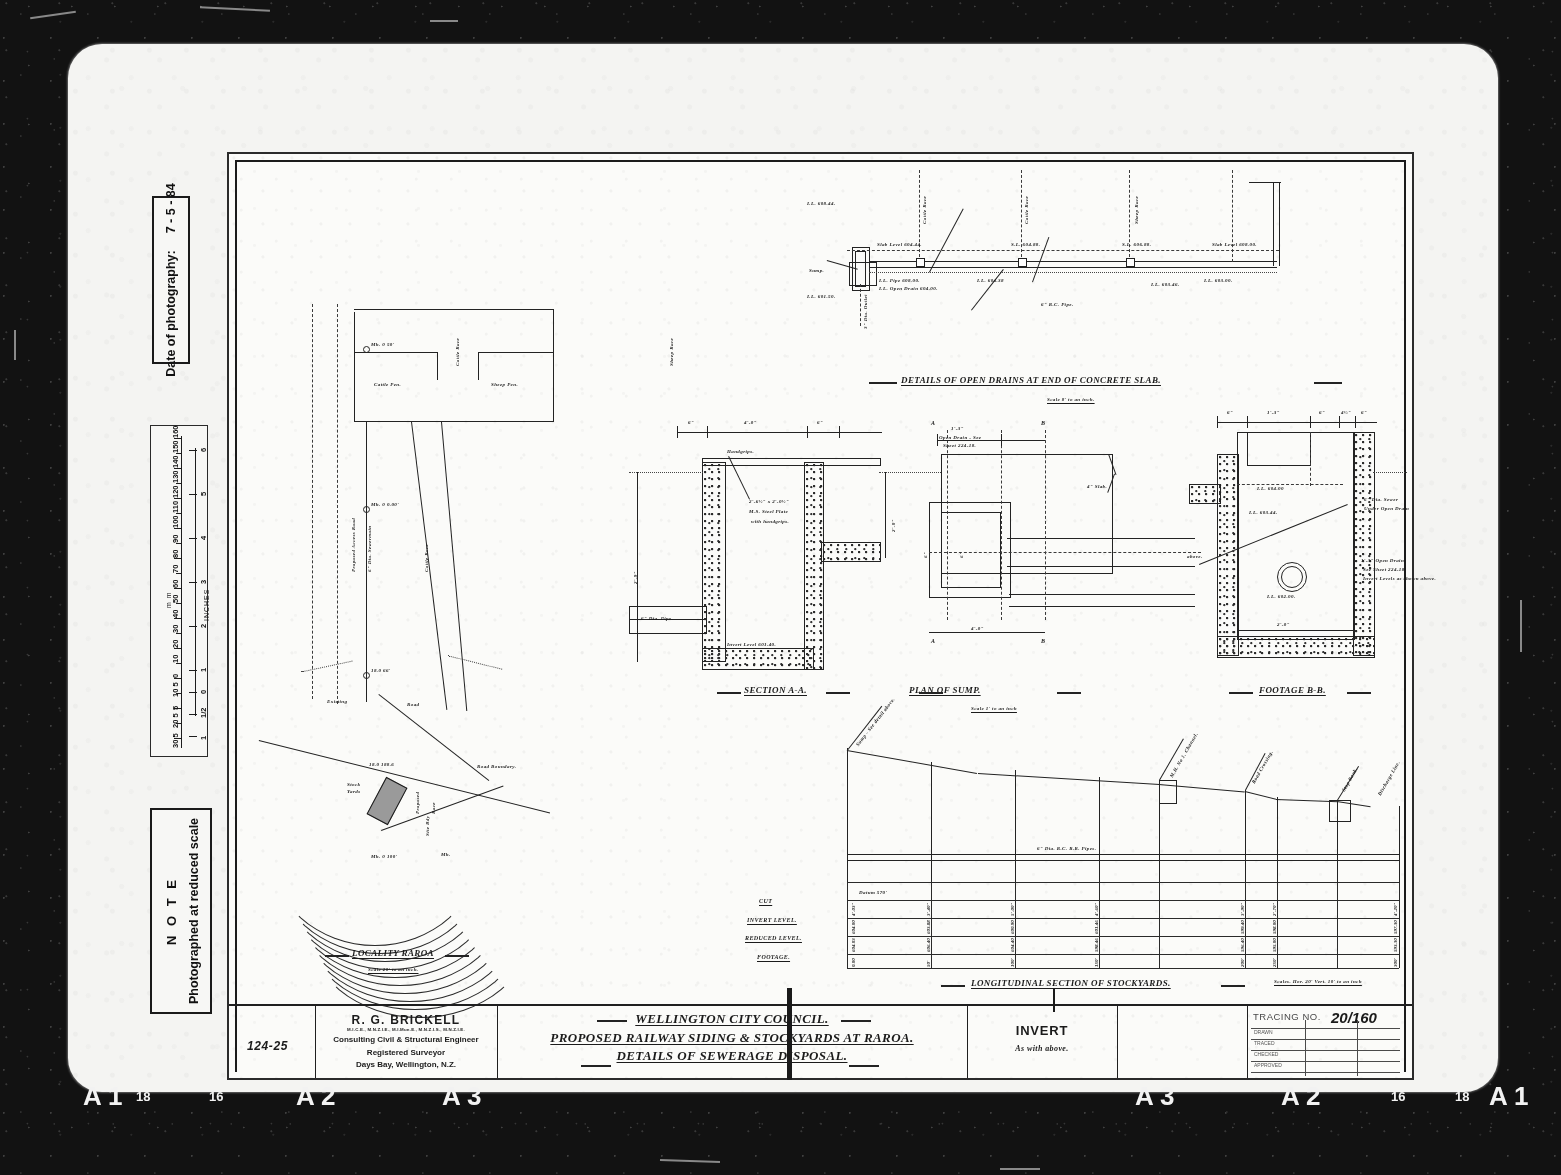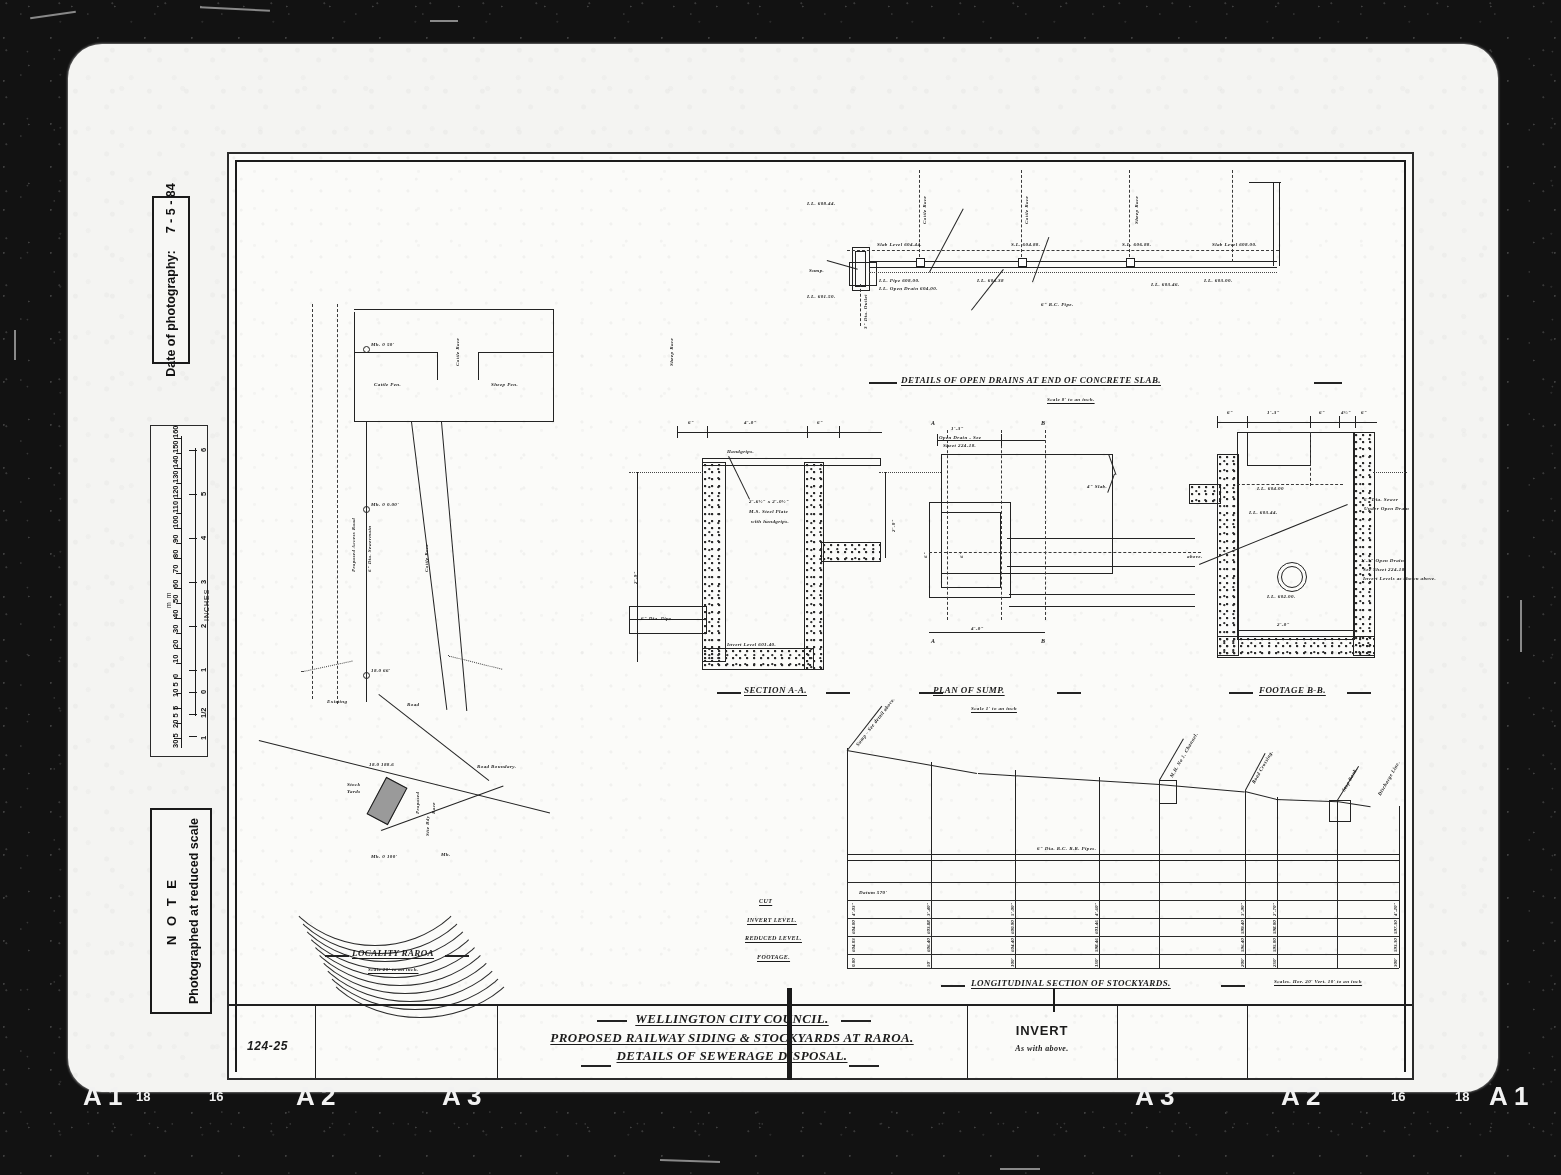--- a/index.html
+++ b/index.html
@@ -396,21 +396,21 @@
       <div class="ink hand tiny" style="left:1134px;top:422px;">Invert Levels as shown above.</div>
       <div class="diag" style="left:970px;top:410px;width:160px;transform:rotate(-22deg);"></div>
       <div class="ink hand tiny" style="left:742px;top:472px;">4'-0"</div>
       <div class="ink hand tiny rot90" style="left:694px;top:404px;">6"</div>
       <div class="ink hand tiny rot90" style="left:730px;top:404px;">6"</div>
       <div class="ink hand xs" style="left:702px;top:266px;">A</div>
       <div class="ink hand xs" style="left:702px;top:484px;">A</div>
       <div class="ink hand xs" style="left:812px;top:266px;">B</div>
       <div class="ink hand xs" style="left:812px;top:484px;">B</div>
 
-      <div class="ink hand md ul" style="left:704px;top:532px;font-style:italic;">PLAN  OF  SUMP.</div>
+      <div class="ink hand md ul" style="left:680px;top:532px;font-style:italic;">PLAN  OF  SUMP.</div>
       <div class="ln" style="left:690px;top:538px;width:24px;height:1.5px;"></div>
       <div class="ln" style="left:828px;top:538px;width:24px;height:1.5px;"></div>
       <div class="ink hand tiny ul" style="left:742px;top:552px;">Scale  1' to an inch</div>
     </div>
 
     <div>
       <div class="hatch" style="left:988px;top:300px;width:20px;height:200px;"></div>
       <div class="hatch" style="left:1124px;top:278px;width:20px;height:222px;"></div>
       <div class="hatch" style="left:988px;top:482px;width:156px;height:20px;"></div>
       <div class="hatch" style="left:960px;top:330px;width:30px;height:18px;"></div>
@@ -591,36 +591,58 @@
     <div id="tblock">
       <div class="cell" style="left:6px;width:80px;"></div>
       <div class="cell" style="left:86px;width:182px;"></div>
       <div class="cell" style="left:268px;width:470px;"></div>
       <div class="cell" style="left:738px;width:150px;"></div>
       <div class="cell" style="left:888px;width:130px;"></div>
       <div class="cell" style="left:1018px;width:157px;border-right:none;"></div>
 
       <div class="ink md" style="left:18px;top:34px;font-weight:700;font-style:italic;font-size:12px;letter-spacing:.6px;">124-25</div>
 
+      <div style="position:absolute;left:86px;top:8px;width:182px;text-align:center;">
+        <div class="ink" style="position:relative;left:0;font-size:12px;font-weight:700;letter-spacing:1.2px;">R. G. BRICKELL</div>
+        <div class="ink" style="position:relative;left:0;margin-top:1px;font-size:4.4px;font-weight:700;letter-spacing:.2px;">M.I.C.E., M.N.Z.I.E., M.I.Mun.E., M.N.Z.I.S., M.N.Z.I.E.</div>
+        <div class="ink" style="position:relative;left:0;margin-top:4px;font-size:8px;font-weight:700;">Consulting Civil &amp; Structural Engineer</div>
+        <div class="ink" style="position:relative;left:0;margin-top:4px;font-size:8px;font-weight:700;">Registered Surveyor</div>
+        <div class="ink" style="position:relative;left:0;margin-top:4px;font-size:8px;font-weight:700;">Days Bay, Wellington, N.Z.</div>
+      </div>
 
       <div style="position:absolute;left:268px;top:6px;width:470px;text-align:center;">
         <div class="ink hand ul" style="position:relative;left:0;font-size:13px;">WELLINGTON   CITY   COUNCIL.</div>
         <div class="ink hand ul" style="position:relative;left:0;margin-top:5px;font-size:13px;">PROPOSED   RAILWAY   SIDING   &amp;   STOCKYARDS   AT   RAROA.</div>
         <div class="ink hand ul" style="position:relative;left:0;margin-top:5px;font-size:13px;">DETAILS   OF   SEWERAGE   DISPOSAL.</div>
       </div>
       <div class="ln" style="left:368px;top:14px;width:30px;height:1.5px;"></div>
       <div class="ln" style="left:612px;top:14px;width:30px;height:1.5px;"></div>
       <div class="ln" style="left:352px;top:59px;width:30px;height:1.5px;"></div>
       <div class="ln" style="left:620px;top:59px;width:30px;height:1.5px;"></div>
 
       <div style="position:absolute;left:738px;top:18px;width:150px;text-align:center;">
         <div class="ink" style="position:relative;left:0;font-size:13px;font-weight:700;letter-spacing:.8px;">INVERT</div>
         <div class="ink hand" style="position:relative;left:0;margin-top:7px;font-size:8px;">As with above.</div>
       </div>
 
+      <div style="position:absolute;left:1018px;top:0;width:157px;height:72px;">
+        <div class="ink" style="left:6px;top:6px;font-size:9.5px;letter-spacing:.5px;color:#4a4a4a;">TRACING NO.</div>
+        <div class="ink" style="left:84px;top:4px;font-size:15px;font-weight:700;font-style:italic;">20/160</div>
+        <div class="minirow" style="top:22px;"></div>
+        <div class="minirow" style="top:33px;"></div>
+        <div class="minirow" style="top:44px;"></div>
+        <div class="minirow" style="top:55px;"></div>
+        <div class="minirow" style="top:66px;"></div>
+        <div class="minicol" style="left:58px;"></div>
+        <div class="minicol" style="left:110px;"></div>
+        <div class="ink tiny" style="left:7px;top:24px;color:#555;">DRAWN</div>
+        <div class="ink tiny" style="left:7px;top:35px;color:#555;">TRACED</div>
+        <div class="ink tiny" style="left:7px;top:46px;color:#555;">CHECKED</div>
+        <div class="ink tiny" style="left:7px;top:57px;color:#555;">APPROVED</div>
+      </div>
     </div>
   </div>
 
   <div id="strip">
     <div class="smark" style="left:83px;top:1px;font-size:26px;">A 1</div>
     <div class="smark" style="left:136px;top:9px;font-size:13px;">18</div>
     <div class="smark" style="left:209px;top:9px;font-size:13px;">16</div>
     <div class="smark" style="left:296px;top:1px;font-size:26px;">A 2</div>
     <div class="smark" style="left:442px;top:1px;font-size:26px;">A 3</div>
 

